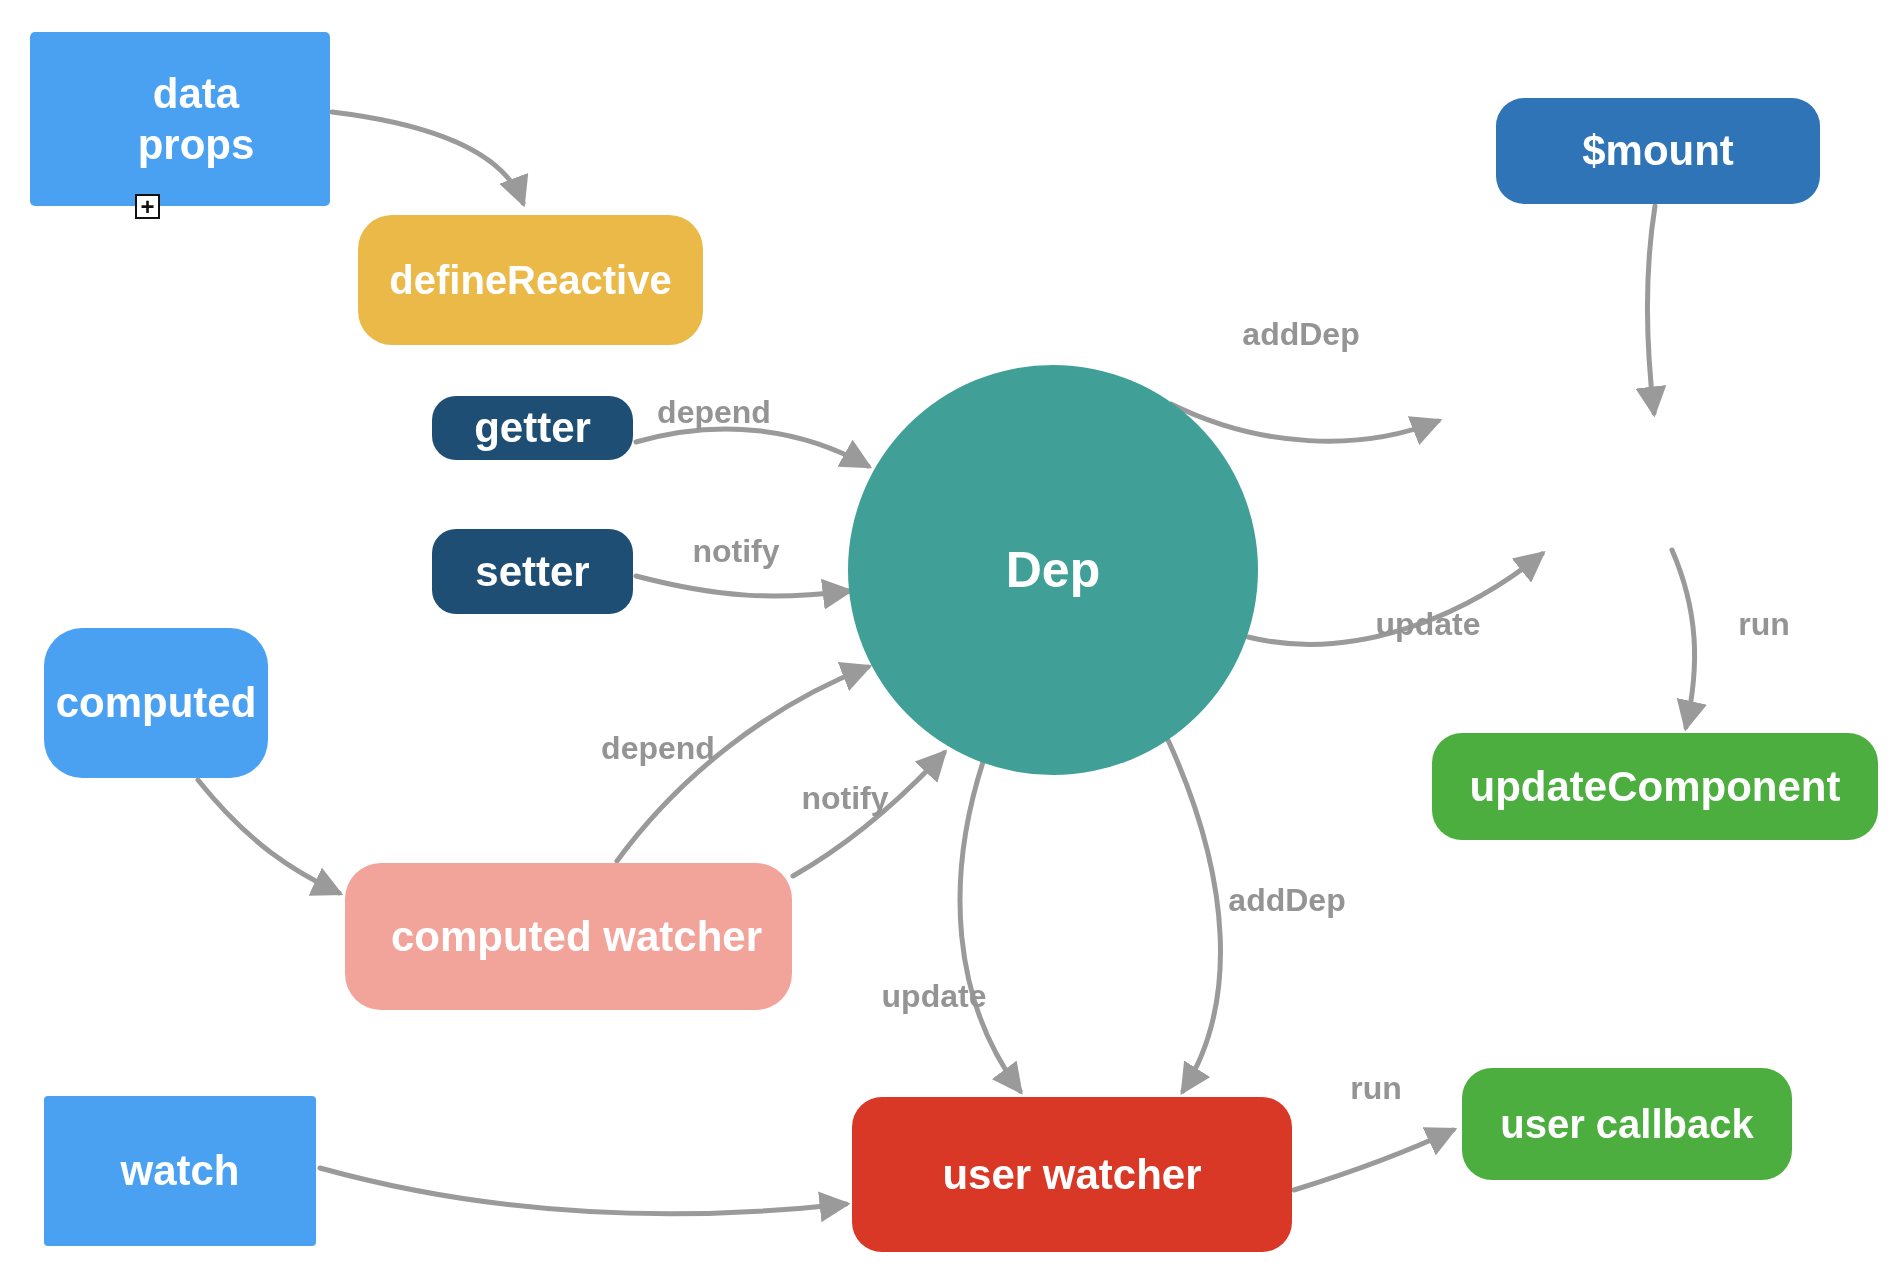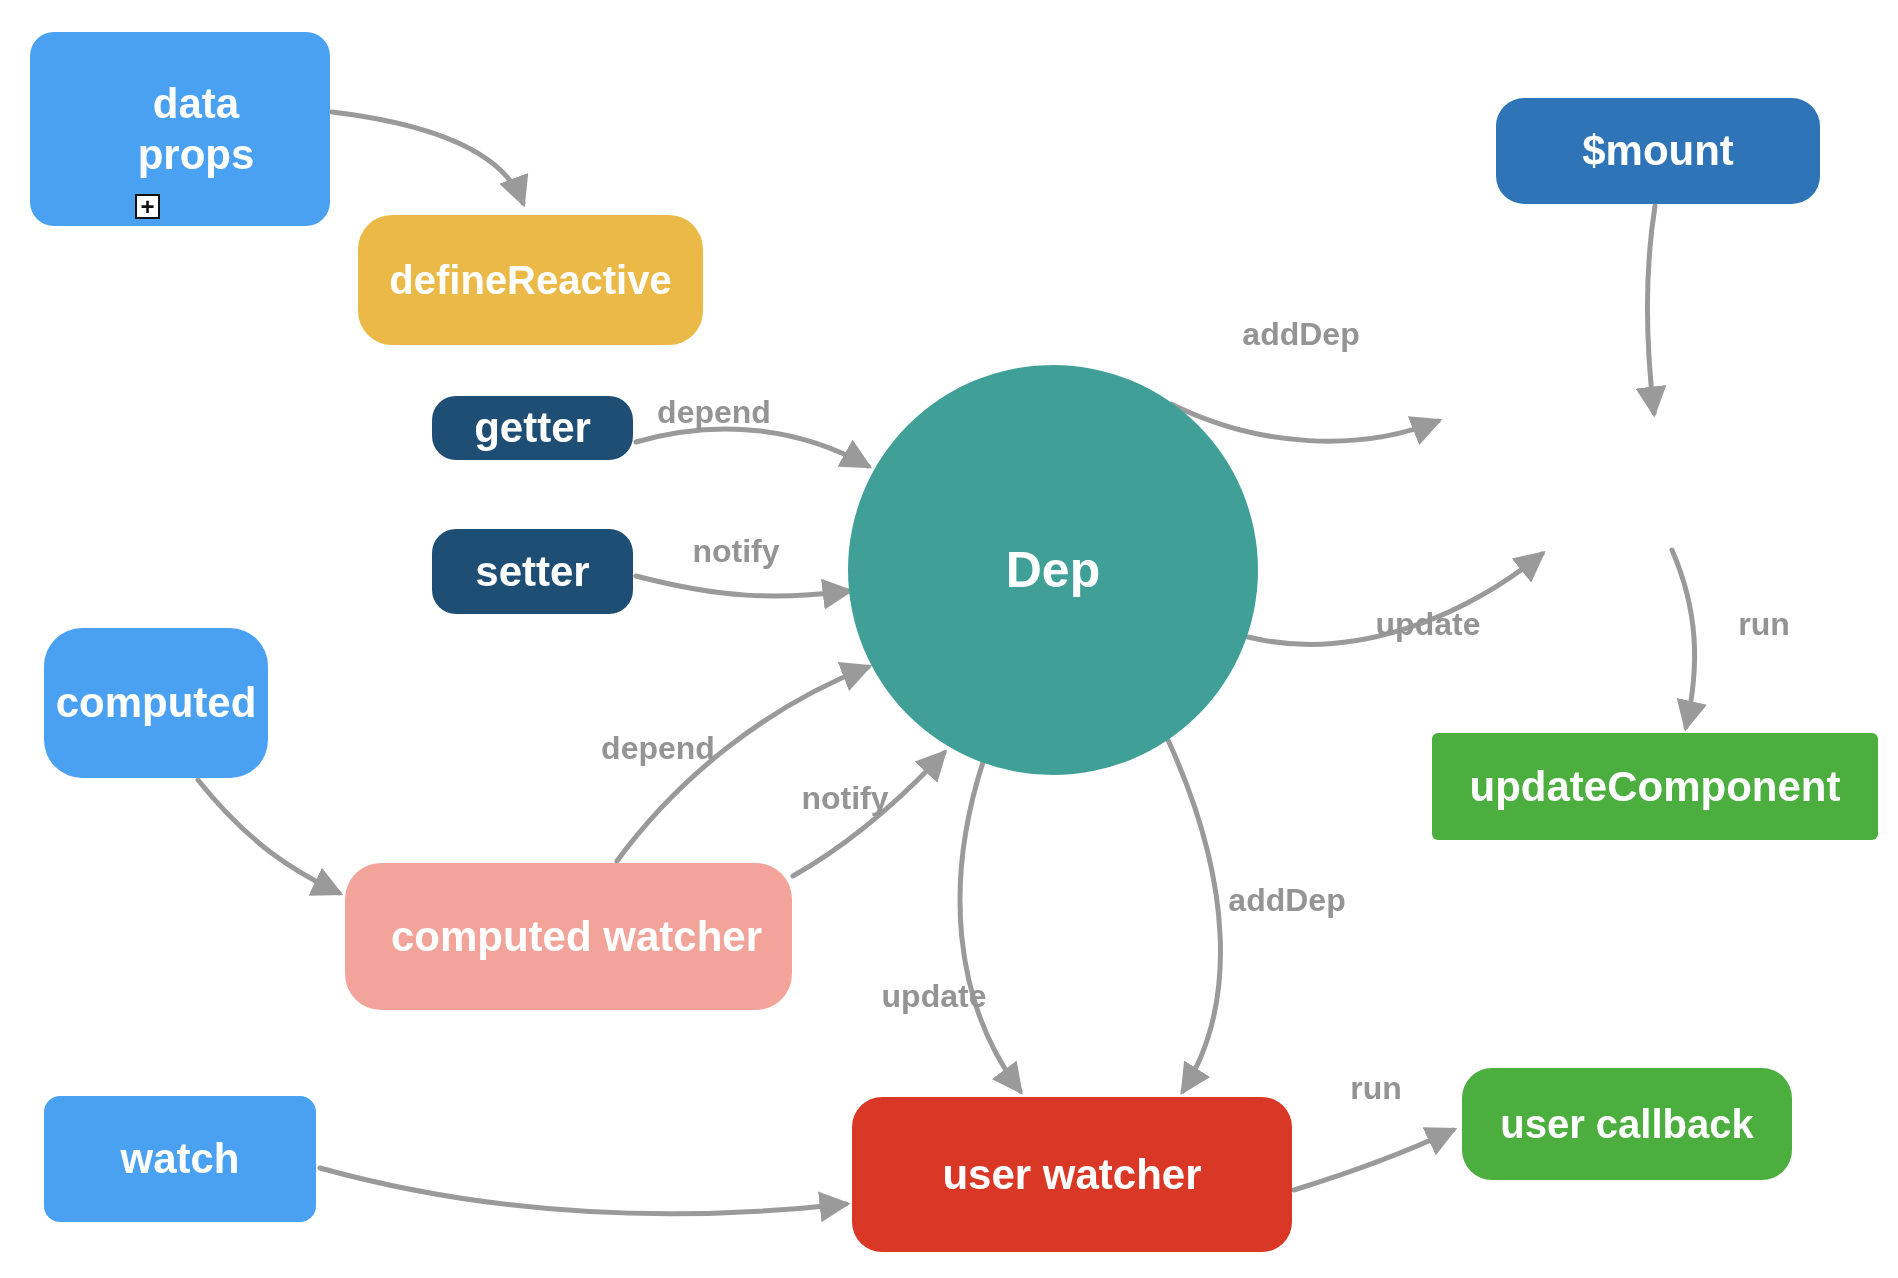--- a/index.html
+++ b/index.html
@@ -80,21 +80,21 @@
       <path d="M 198 780 C 250 845, 295 872, 339 893" marker-end="url(#ah)"></path>
       <path d="M 617 861 C 680 775, 770 705, 868 667" marker-end="url(#ah)"></path>
       <path d="M 793 876 C 848 845, 900 800, 944 753" marker-end="url(#ah)"></path>
       <path d="M 983 762 C 945 880, 952 1000, 1020 1091" marker-end="url(#ah)"></path>
       <path d="M 1168 740 C 1232 880, 1238 1005, 1183 1091" marker-end="url(#ah)"></path>
       <path d="M 320 1168 C 500 1218, 680 1222, 846 1204" marker-end="url(#ah)"></path>
       <path d="M 1294 1190 C 1365 1168, 1415 1148, 1453 1130" marker-end="url(#ah)"></path>
     </g>
   </svg>
 
-  <div class="node n-blue" style="left:30px;top:32px;width:300px;height:194px;border-radius:24px;font-size:42px;padding-left:32px;">
+  <div class="node n-blue" style="left:30px;top:32px;width:300px;height:174px;border-radius:5px;font-size:42px;padding-left:32px;">
     <div>
       <span style="display:block">data</span>
       <span style="display:block">props</span>
     </div>
   </div>
 
   <div id="expand-widget">+</div>
 
   <div class="node n-gold" style="left:358px;top:215px;width:345px;height:130px;border-radius:34px;font-size:40px;">
     <span>defineReactive</span>
@@ -109,34 +109,34 @@
   </div>
 
   <div class="node n-blue" style="left:44px;top:628px;width:224px;height:150px;border-radius:38px;font-size:42px;">
     <span>computed</span>
   </div>
 
   <div class="node n-pink" style="left:345px;top:863px;width:447px;height:147px;border-radius:36px;font-size:42px;">
     <span>computed watcher</span>
   </div>
 
-  <div class="node n-blue" style="left:44px;top:1096px;width:272px;height:126px;border-radius:16px;font-size:42px;">
+  <div class="node n-blue" style="left:44px;top:1096px;width:272px;height:150px;border-radius:4px;font-size:42px;">
     <span>watch</span>
   </div>
 
   <div class="node n-teal" style="left:848px;top:365px;width:410px;height:410px;font-size:50px;">
     <span>Dep</span>
   </div>
 
   <div class="node n-mount" style="left:1496px;top:98px;width:324px;height:106px;border-radius:28px;font-size:42px;">
     <span>$mount</span>
   </div>
 
 
-  <div class="node n-green" style="left:1432px;top:733px;width:446px;height:107px;border-radius:6px;font-size:42px;">
+  <div class="node n-green" style="left:1432px;top:733px;width:446px;height:107px;border-radius:30px;font-size:42px;">
     <span>updateComponent</span>
   </div>
 
   <div class="node n-red" style="left:852px;top:1097px;width:440px;height:155px;border-radius:30px;font-size:42px;">
     <span>user watcher</span>
   </div>
 
   <div class="node n-green" style="left:1462px;top:1068px;width:330px;height:112px;border-radius:30px;font-size:40px;">
     <span>user callback</span>
   </div>

